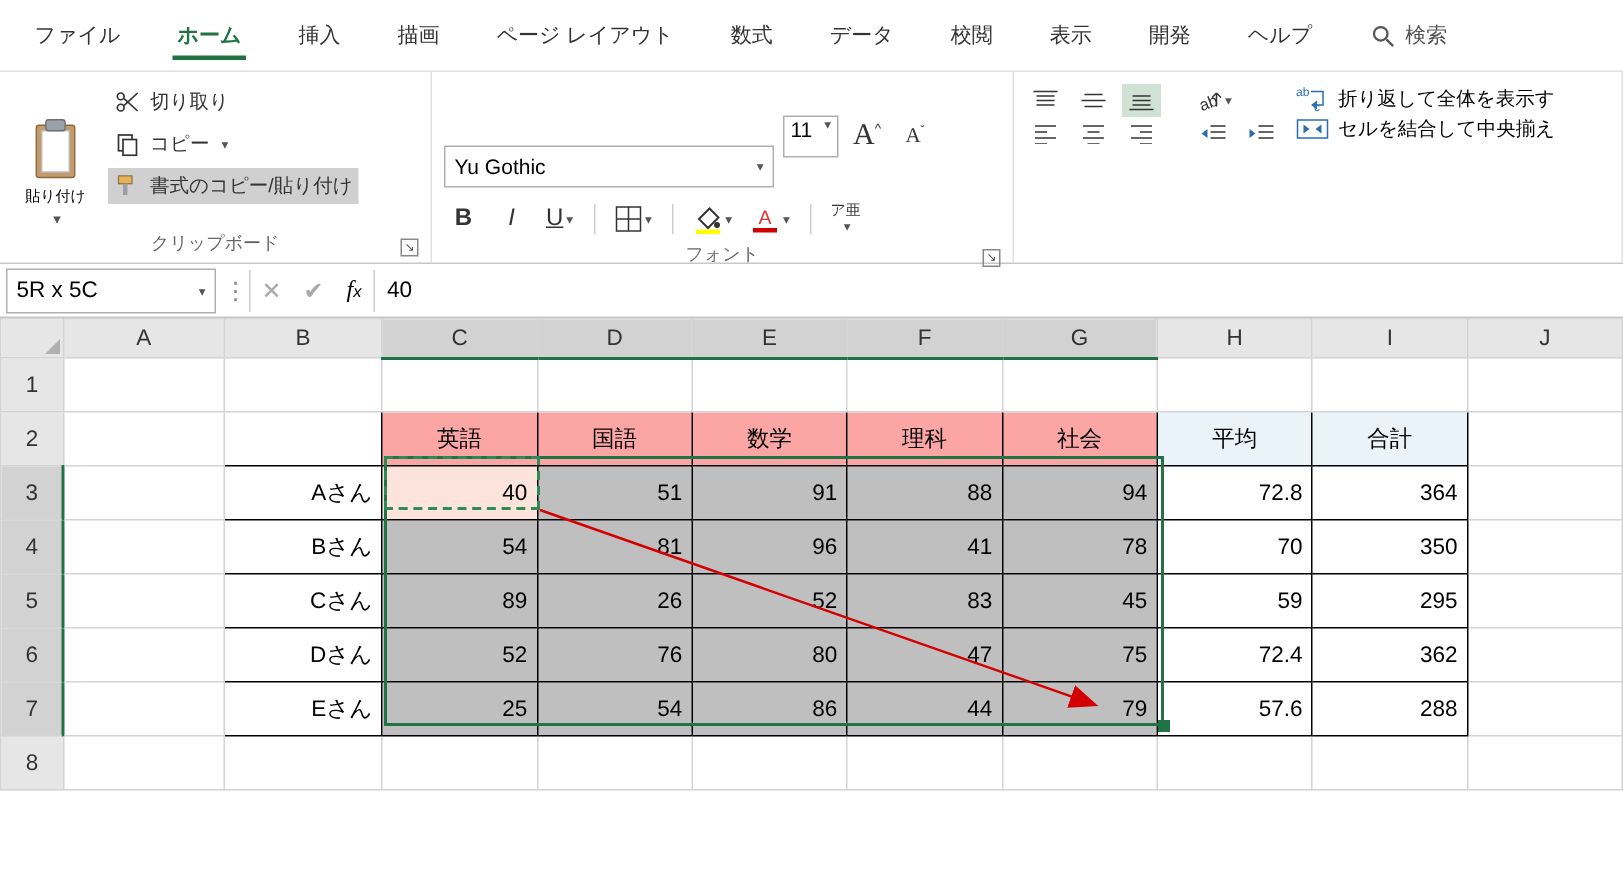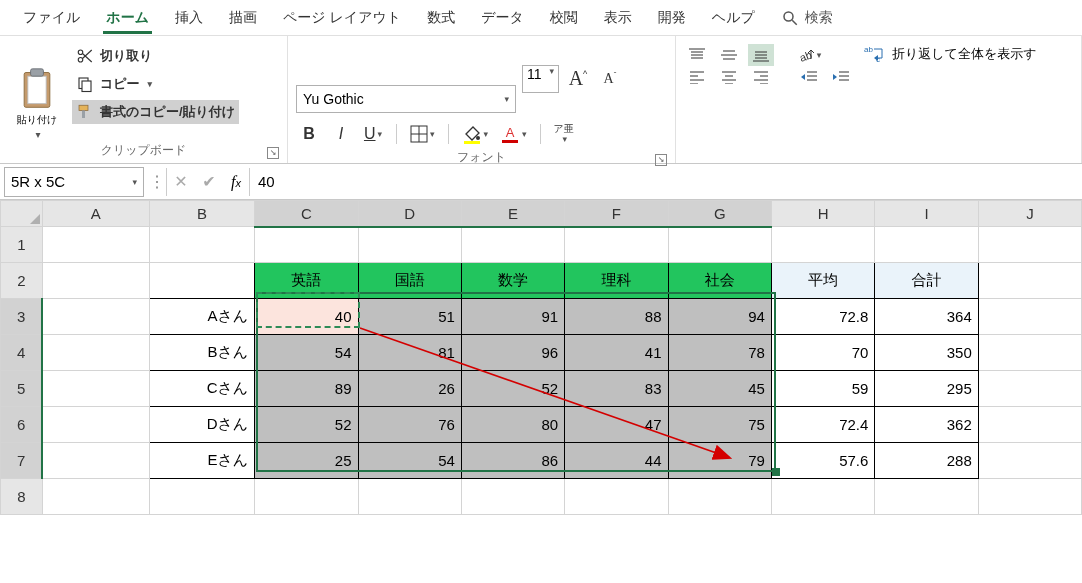--- a/index.html
+++ b/index.html
@@ -1,36 +1,36 @@
 <!DOCTYPE html>
 <html><head>
 <meta charset="utf-8">
 <style>
 * { margin:0; padding:0; box-sizing:border-box; font-family:"Yu Gothic","Meiryo",sans-serif; }
 body { background:#fff; overflow:hidden; width:1082px; height:583px; }
 
 
-.ribbon-tabs { display:flex; align-items:center; height:36px; background:#fff; border-bottom:1px solid #e0e0e0; padding-left:10px; gap:0; }
+.ribbon-tabs { display:flex; align-items:center; height:48px; background:#fff; border-bottom:1px solid #e0e0e0; padding-left:10px; gap:12px; }
 .ribbon-tab  { padding:0 13px; height:36px; display:flex; align-items:center; font-size:14px; color:#333; cursor:pointer; }
 .ribbon-tab.active { color:#217346; font-weight:600; position:relative; }
 .ribbon-tab.active::after { content:""; position:absolute; left:10px; right:10px; bottom:2px; height:3px; background:#217346; }
 .search-tab { display:flex; align-items:center; color:#555; gap:6px; }
 
 
 .ribbon { display:flex; height:128px; background:#fff; border-bottom:1px solid #c8c8c8; }
 .group  { border-right:1px solid #e1e1e1; padding:4px 8px 2px 8px; display:flex; flex-direction:column; justify-content:space-between; }
 .group-body  { flex:1; display:flex; }
 .group-label { text-align:center; font-size:12px; color:#666; padding:2px 0; position:relative; }
 .group-label .launcher { position:absolute; right:0; bottom:2px; width:12px; height:12px; border:1px solid #888; font-size:8px; line-height:10px; text-align:center; color:#555; }
 
 .paste-big { display:flex; flex-direction:column; align-items:center; justify-content:flex-end; width:58px; gap:2px; padding-top:4px; }
 .paste-big .clip-icon { width:38px; height:44px; }
 .paste-big span { font-size:10px; }
 
-.clipboard-side { display:flex; flex-direction:column; justify-content:flex-start; gap:4px; padding:4px 0 0 6px;font-weight:bold; }
+.clipboard-side { display:flex; flex-direction:column; justify-content:flex-start; gap:4px; padding:4px 0 0 6px; }
 .clip-row { display:flex; align-items:center; gap:6px; font-size:13px; color:#333; height:24px; padding:0 4px; }
 .clip-row.highlight { background:#d0d0d0; }
 .small-icn { width:18px; height:18px; flex:none; }
 
 
 .font-body { flex-direction:column; gap:8px; padding-top:4px; }
 .font-row  { display:flex; align-items:center; gap:6px; }
 .font-name-box { width:220px; height:28px; border:1px solid #b0b0b0; display:flex; align-items:center; padding:0 6px; font-size:14px; justify-content:space-between;margin-top:41px; }
 .font-size-box { width:37px; height:28px; border:1px solid #b0b0b0; display:flex; padding:0 4px; font-size:14px; justify-content:space-between; }
 .aa-big, .aa-small { font-family:serif; }
@@ -65,21 +65,21 @@
 .corner::after{content:"";position:absolute;right:2px;bottom:2px;border-style:solid;border-width:0 0 10px 10px;border-color:transparent transparent #b0b0b0 transparent;}
 .colhdr     { height:26px; background:#e6e6e6; text-align:center; color:#333; font-weight:400;}
 .colhdr.sel { background:#d2d2d2; border-bottom:2px solid #217346; }
 .rowhdr     { width:42px; background:#e6e6e6; text-align:center; color:#333; font-weight:400;}
 .rowhdr.sel { background:#d2d2d2; border-right:2px solid #217346; }
 .cell       { height:36px; padding:0 6px; text-align:right; background:#fff;}
 .cell.center{ text-align:center; }
 
 
 .tb  { border:1px solid #000 !important; }
-.hd  { background:#22c55e; text-align:center; }
+.hd  { background:#fca5a5; text-align:center; }
 .hd2 { background:#eaf3fa; text-align:center; }
 
 
 .selcell { background:#bfbfbf !important; }
 .active-copy { background:#fce4dd !important; position:relative; }
 .sel-outline { position:absolute; border:2px solid #217346; pointer-events:none; }
 .sel-handle  { position:absolute; width:8px; height:8px; background:#217346; }
 
 
 .ants { position:absolute; border:2px dashed #2e8b57; pointer-events:none; }
@@ -309,20 +309,28 @@
       <div class="wrap-merge">
         <div class="wm-row">
           <svg width="22" height="20" viewBox="0 0 22 20">
               <text x="0" y="8" font-size="8" fill="#2a6fb0">ab</text>
               <text x="12" y="18" font-size="8" fill="#2a6fb0">c</text>
               <path d="M10 5 H18 V14 H14" fill="none" stroke="#2a6fb0"></path>
               <polygon points="14,11 14,17 10,14" fill="#2a6fb0"></polygon>
             </svg>
           <span>折り返して全体を表示す</span>
         </div>
+        <div class="wm-row">
+          <svg width="22" height="20" viewBox="0 0 22 20">
+              <rect x="1" y="4" width="20" height="12" fill="none" stroke="#2a6fb0"></rect>
+              <polygon points="5,7 9,10 5,13" fill="#2a6fb0"></polygon>
+              <polygon points="17,7 13,10 17,13" fill="#2a6fb0"></polygon>
+            </svg>
+          <span>セルを結合して中央揃え</span>
+        </div>
       </div>
     </div>
   </div>
 </div>
 
 <div class="fx-bar">
   <div class="name-box">
     <span>5R x 5C</span>
     <span class="drop-caret">▾</span>
   </div>

